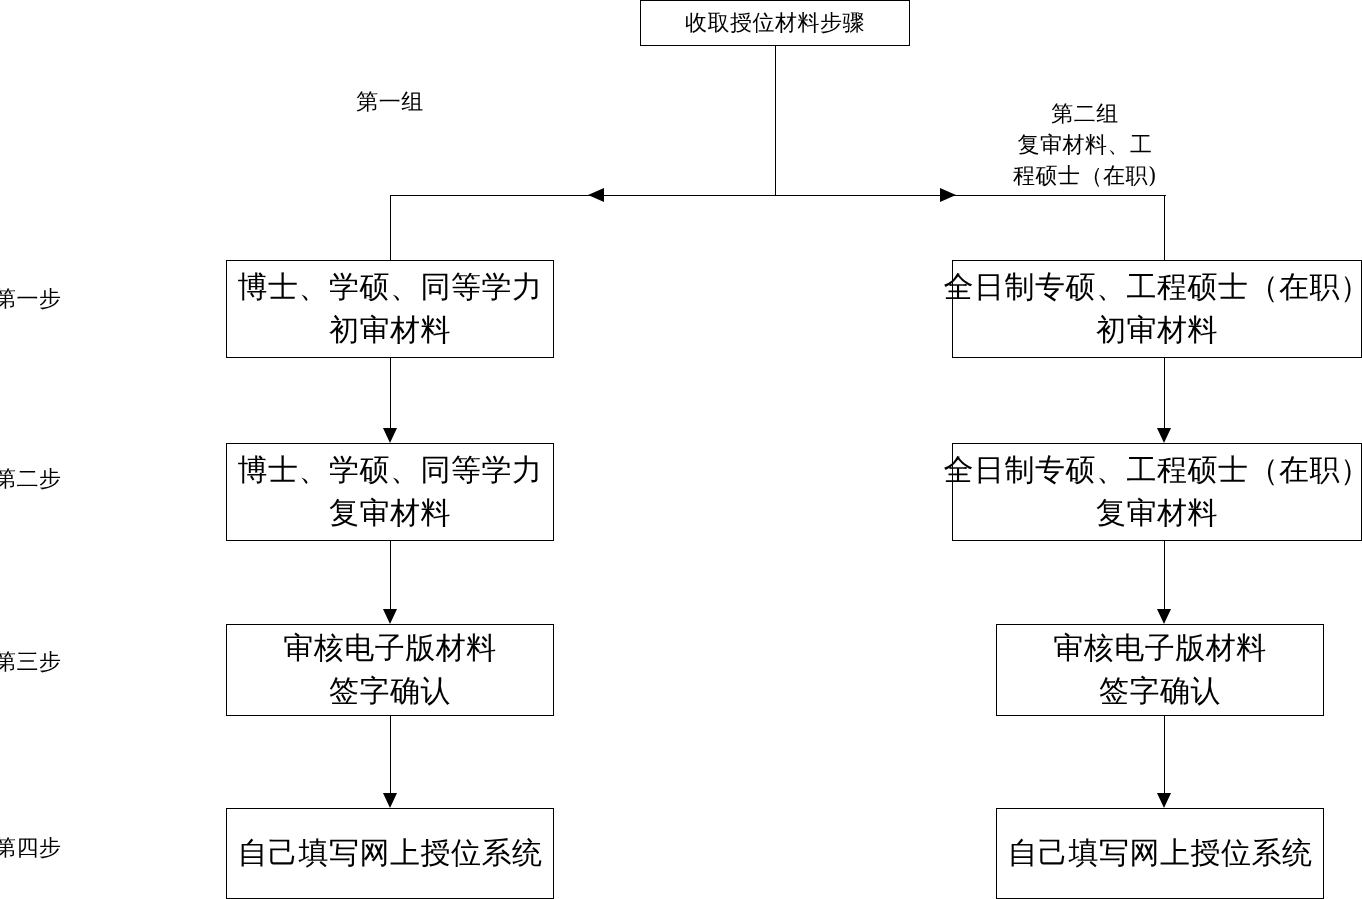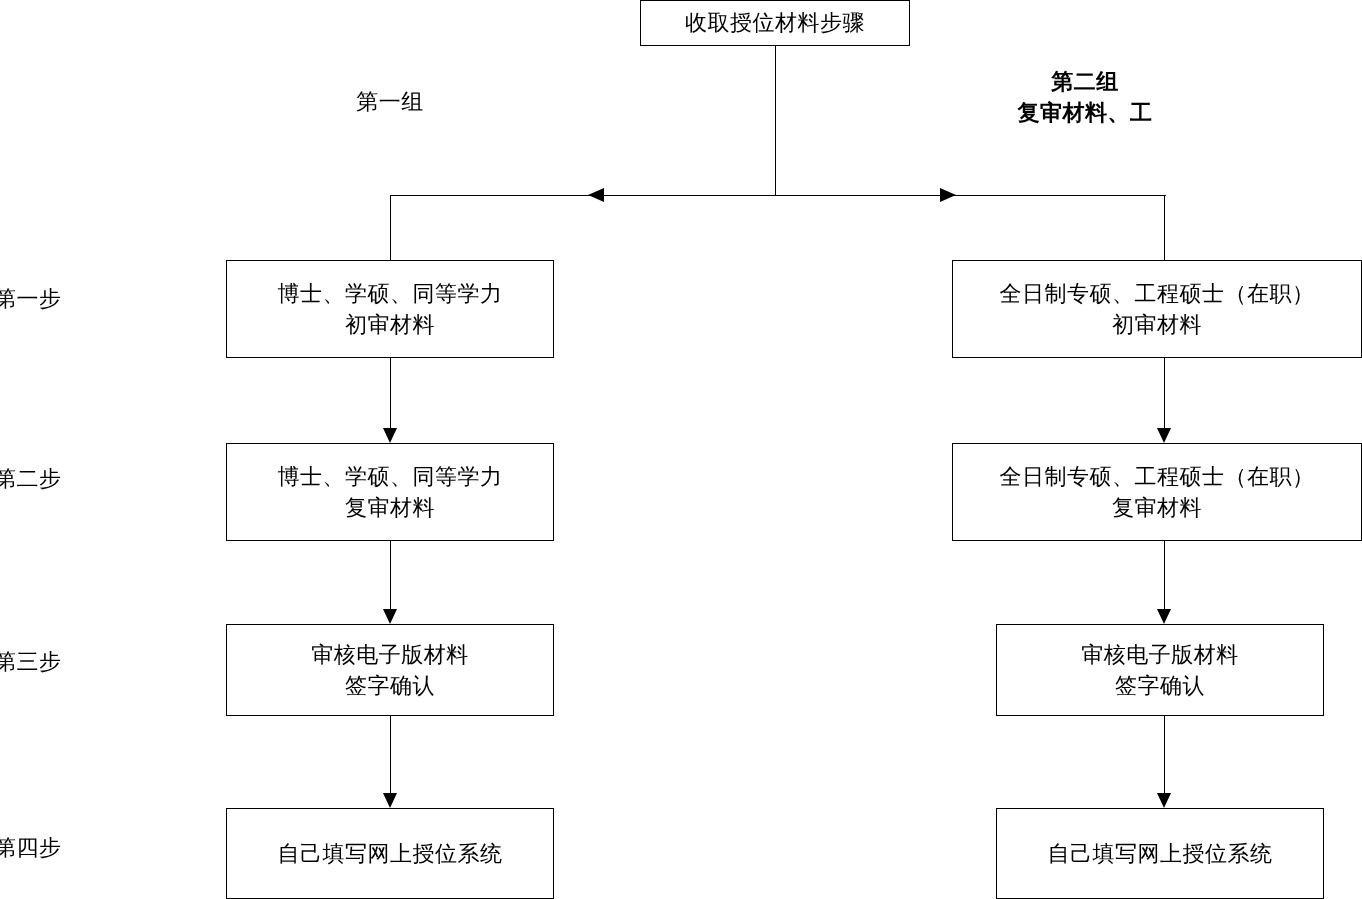--- a/index.html
+++ b/index.html
@@ -24,21 +24,21 @@
   .node {
     position: absolute;
     box-sizing: border-box;
     border: 1.6px solid #000000;
     background: #ffffff;
     display: flex;
     flex-direction: column;
     align-items: center;
     justify-content: center;
     text-align: center;
-    font-size: 22px;
+    font-size: 30px;
     line-height: 1.42;
     letter-spacing: 0.5px;
     white-space: nowrap;
   }
   .node.title-node {
     font-size: 22px;
     border-width: 1.6px;
   }
   .node .line { display: block; }
 
@@ -111,23 +111,24 @@
   <div class="arrow-left" style="left:588px; top:188px;"></div>
   <div class="arrow-right" style="left:940px; top:188px;"></div>
 
   <div class="vline" style="left:390px; top:195px; height:65px;"></div>
   <div class="vline" style="left:1164px; top:195px; height:65px;"></div>
 
   <div class="caption" style="left:285px; top:86px; width:210px;">
     <span class="line">第一组</span>
   </div>
 
-  <div class="caption" style="left:955px; top:66px; width:260px;font-weight:bold;">
+  <div class="caption" style="left:955px; top:98px; width:260px;">
     <span class="line">第二组</span>
     <span class="line">复审材料、工</span>
+    <span class="line">程硕士（在职)</span>
   </div>
 
   <div class="steplabel" style="left:-6px; top:284px;">第一步</div>
   <div class="steplabel" style="left:-6px; top:464px;">第二步</div>
   <div class="steplabel" style="left:-6px; top:647px;">第三步</div>
   <div class="steplabel" style="left:-6px; top:833px;">第四步</div>
 
   <div class="node" style="left:226px; top:260px; width:328px; height:98px;">
     <span class="line">博士、学硕、同等学力</span>
     <span class="line">初审材料</span>

